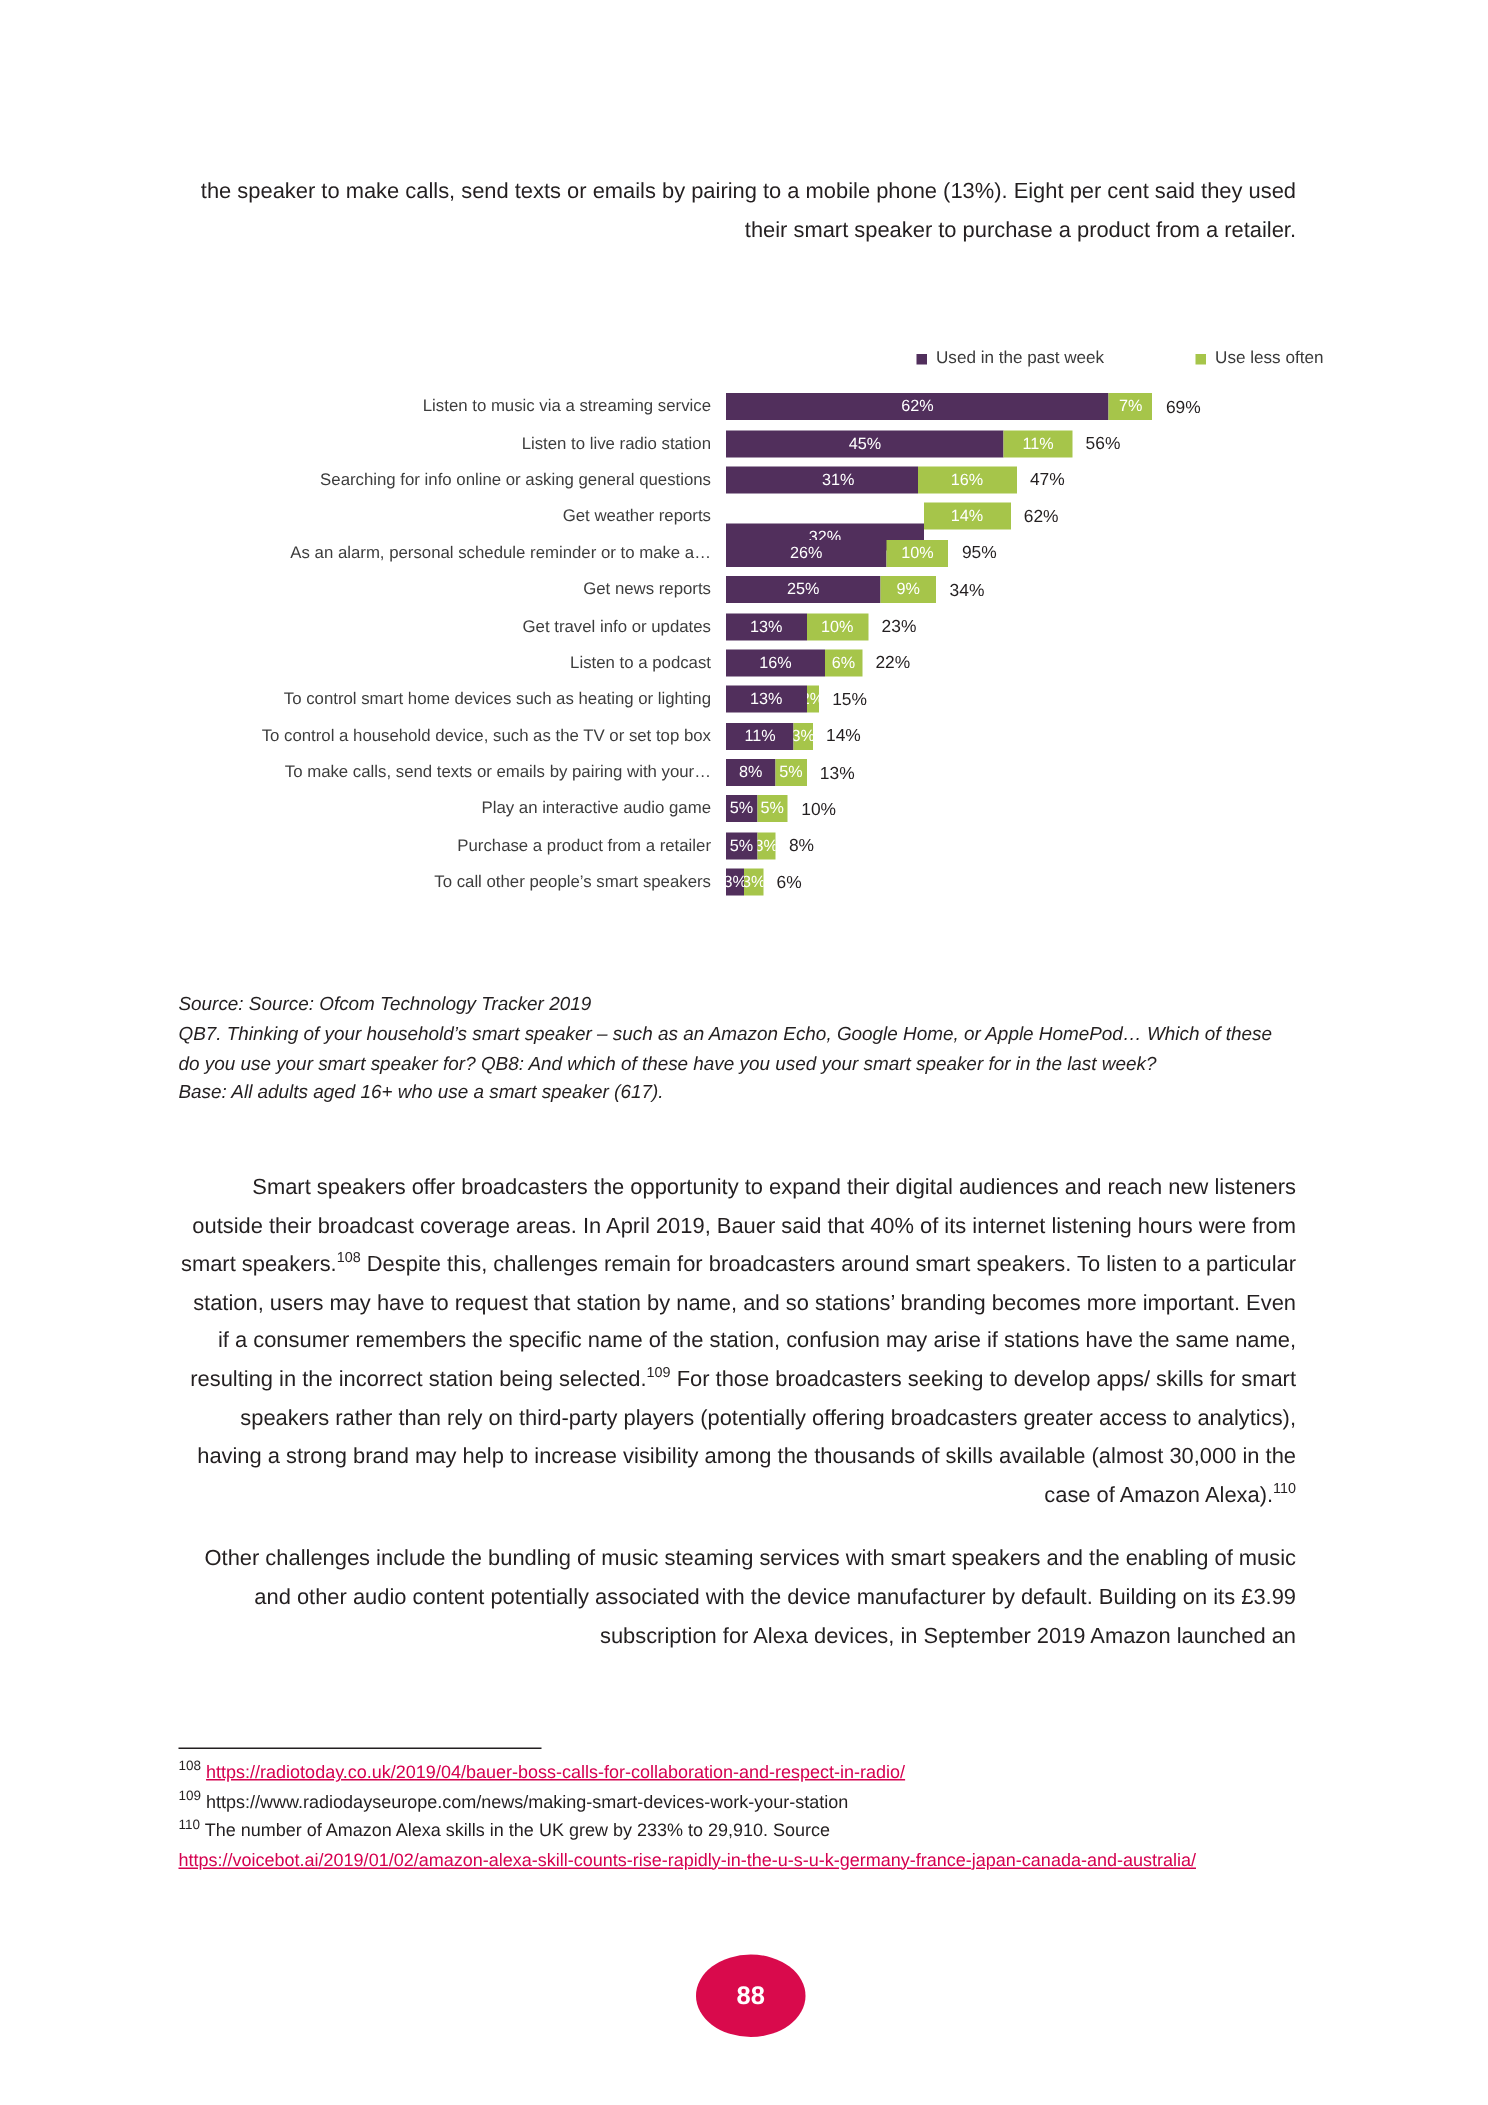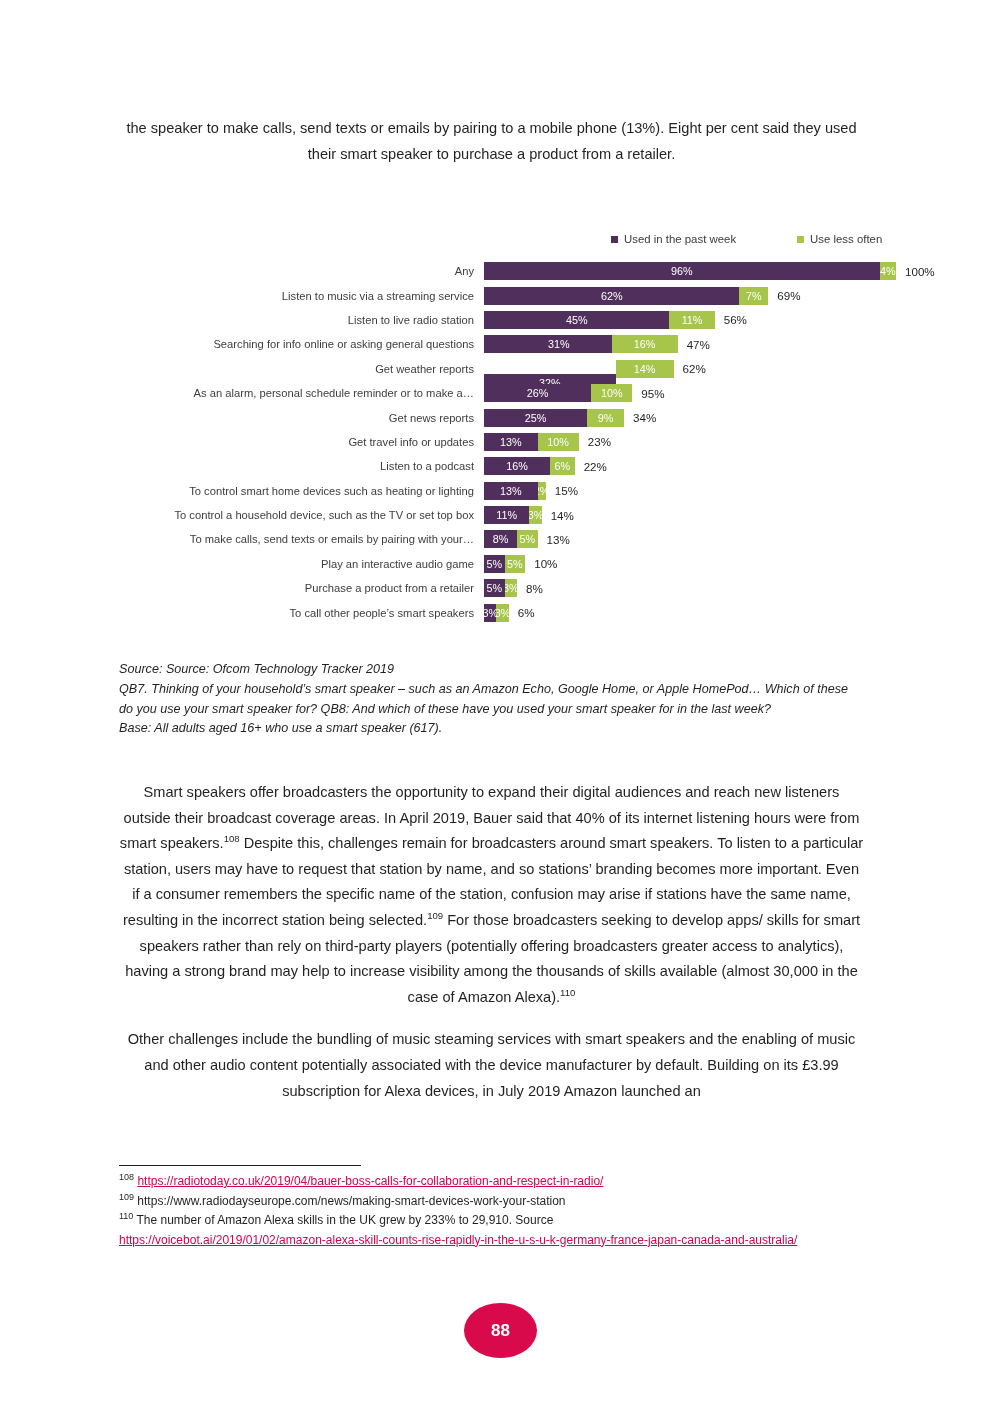--- a/index.html
+++ b/index.html
@@ -28,21 +28,21 @@
     position: absolute;
     left: 119px;
     top: 116px;
     width: 745px;
   }
   p.body {
     font-size: 14.6px;
     line-height: 25.6px;
     margin: 0 0 17px 0;
     color: #231f20;
-    text-align: center;
+    text-align: right;
   }
   sup.fn {
     font-size: 9.6px;
     vertical-align: super;
     line-height: 0;
   }
 
   .fig-title {
     margin: 17px 0 0 0;
     font-size: 13.4px;
@@ -193,28 +193,20 @@
           <span class="legend-swatch" style="background: rgb(81, 47, 92);"></span>
           <span>Used in the past week</span>
         </div>
         <div class="legend-item">
           <span class="legend-swatch" style="background: rgb(166, 197, 74);"></span>
           <span>Use less often</span>
         </div>
       </div>
     <div class="rows" id="rows">
         <div class="row">
-          <div class="row-label">Any</div>
-          <div class="bars">
-            <div class="seg week" style="width: 395.52px;">96%</div>
-            <div class="seg less" style="width: 16.48px;">4%</div>
-            <div class="total">100%</div>
-          </div>
-        </div>
-        <div class="row">
           <div class="row-label">Listen to music via a streaming service</div>
           <div class="bars">
             <div class="seg week" style="width: 255.44px;">62%</div>
             <div class="seg less" style="width: 28.84px;">7%</div>
             <div class="total">69%</div>
           </div>
         </div>
         <div class="row">
           <div class="row-label">Listen to live radio station</div>
           <div class="bars">
@@ -323,21 +315,21 @@
   </div>
 
   <div class="source">
     <div>Source: Source: Ofcom Technology Tracker 2019</div>
     <div>QB7. Thinking of your household’s smart speaker – such as an Amazon Echo, Google Home, or Apple HomePod…  Which of these do you use your smart speaker for? QB8: And which of these have you used your smart speaker for in the last week?</div>
     <div>Base: All adults aged 16+ who use a smart speaker (617).</div>
   </div>
 
   <div class="content" style="top:780px;">
     <p class="body"><span>Smart speakers offer broadcasters the opportunity to expand their digital audiences and reach new listeners outside their broadcast coverage areas. In April 2019, Bauer said that 40% of its internet listening hours were from smart speakers.</span><sup class="fn">108</sup><span> Despite this, challenges remain for broadcasters around smart speakers. To listen to a particular station, users may have to request that station by name, and so stations’ branding becomes more important. Even if a consumer remembers the specific name of the station, confusion may arise if stations have the same name, resulting in the incorrect station being selected.</span><sup class="fn">109</sup><span>  For those broadcasters seeking to develop apps/ skills for smart speakers rather than rely on third-party players (potentially offering broadcasters greater access to analytics), having a strong brand may help to increase visibility among the thousands of skills available (almost 30,000 in the case of Amazon Alexa).</span><sup class="fn">110</sup></p>
-    <p class="body">Other challenges include the bundling of music steaming services with smart speakers and the enabling of music and other audio content potentially associated with the device manufacturer by default.  Building on its £3.99 subscription for Alexa devices, in July 2019 Amazon launched an</p>
+    <p class="body">Other challenges include the bundling of music steaming services with smart speakers and the enabling of music and other audio content potentially associated with the device manufacturer by default.  Building on its £3.99 subscription for Alexa devices, in September 2019 Amazon launched an</p>
   </div>
 
   <div class="fn-rule"></div>
 
   <div class="footnotes" id="footnotes">
       <div class="fn-wrap"><sup class="fn-num">108</sup> <a class="link" href="#">https://radiotoday.co.uk/2019/04/bauer-boss-calls-for-collaboration-and-respect-in-radio/</a></div>
       <div class="fn-wrap"><sup class="fn-num">109</sup><span> https://www.radiodayseurope.com/news/making-smart-devices-work-your-station</span></div>
       <div class="fn-wrap"><sup class="fn-num">110</sup><span> The number of Amazon Alexa skills in the UK grew by 233% to 29,910. Source </span><br><a class="link" href="#">https://voicebot.ai/2019/01/02/amazon-alexa-skill-counts-rise-rapidly-in-the-u-s-u-k-germany-france-japan-canada-and-australia/</a></div>
     </div>
 

